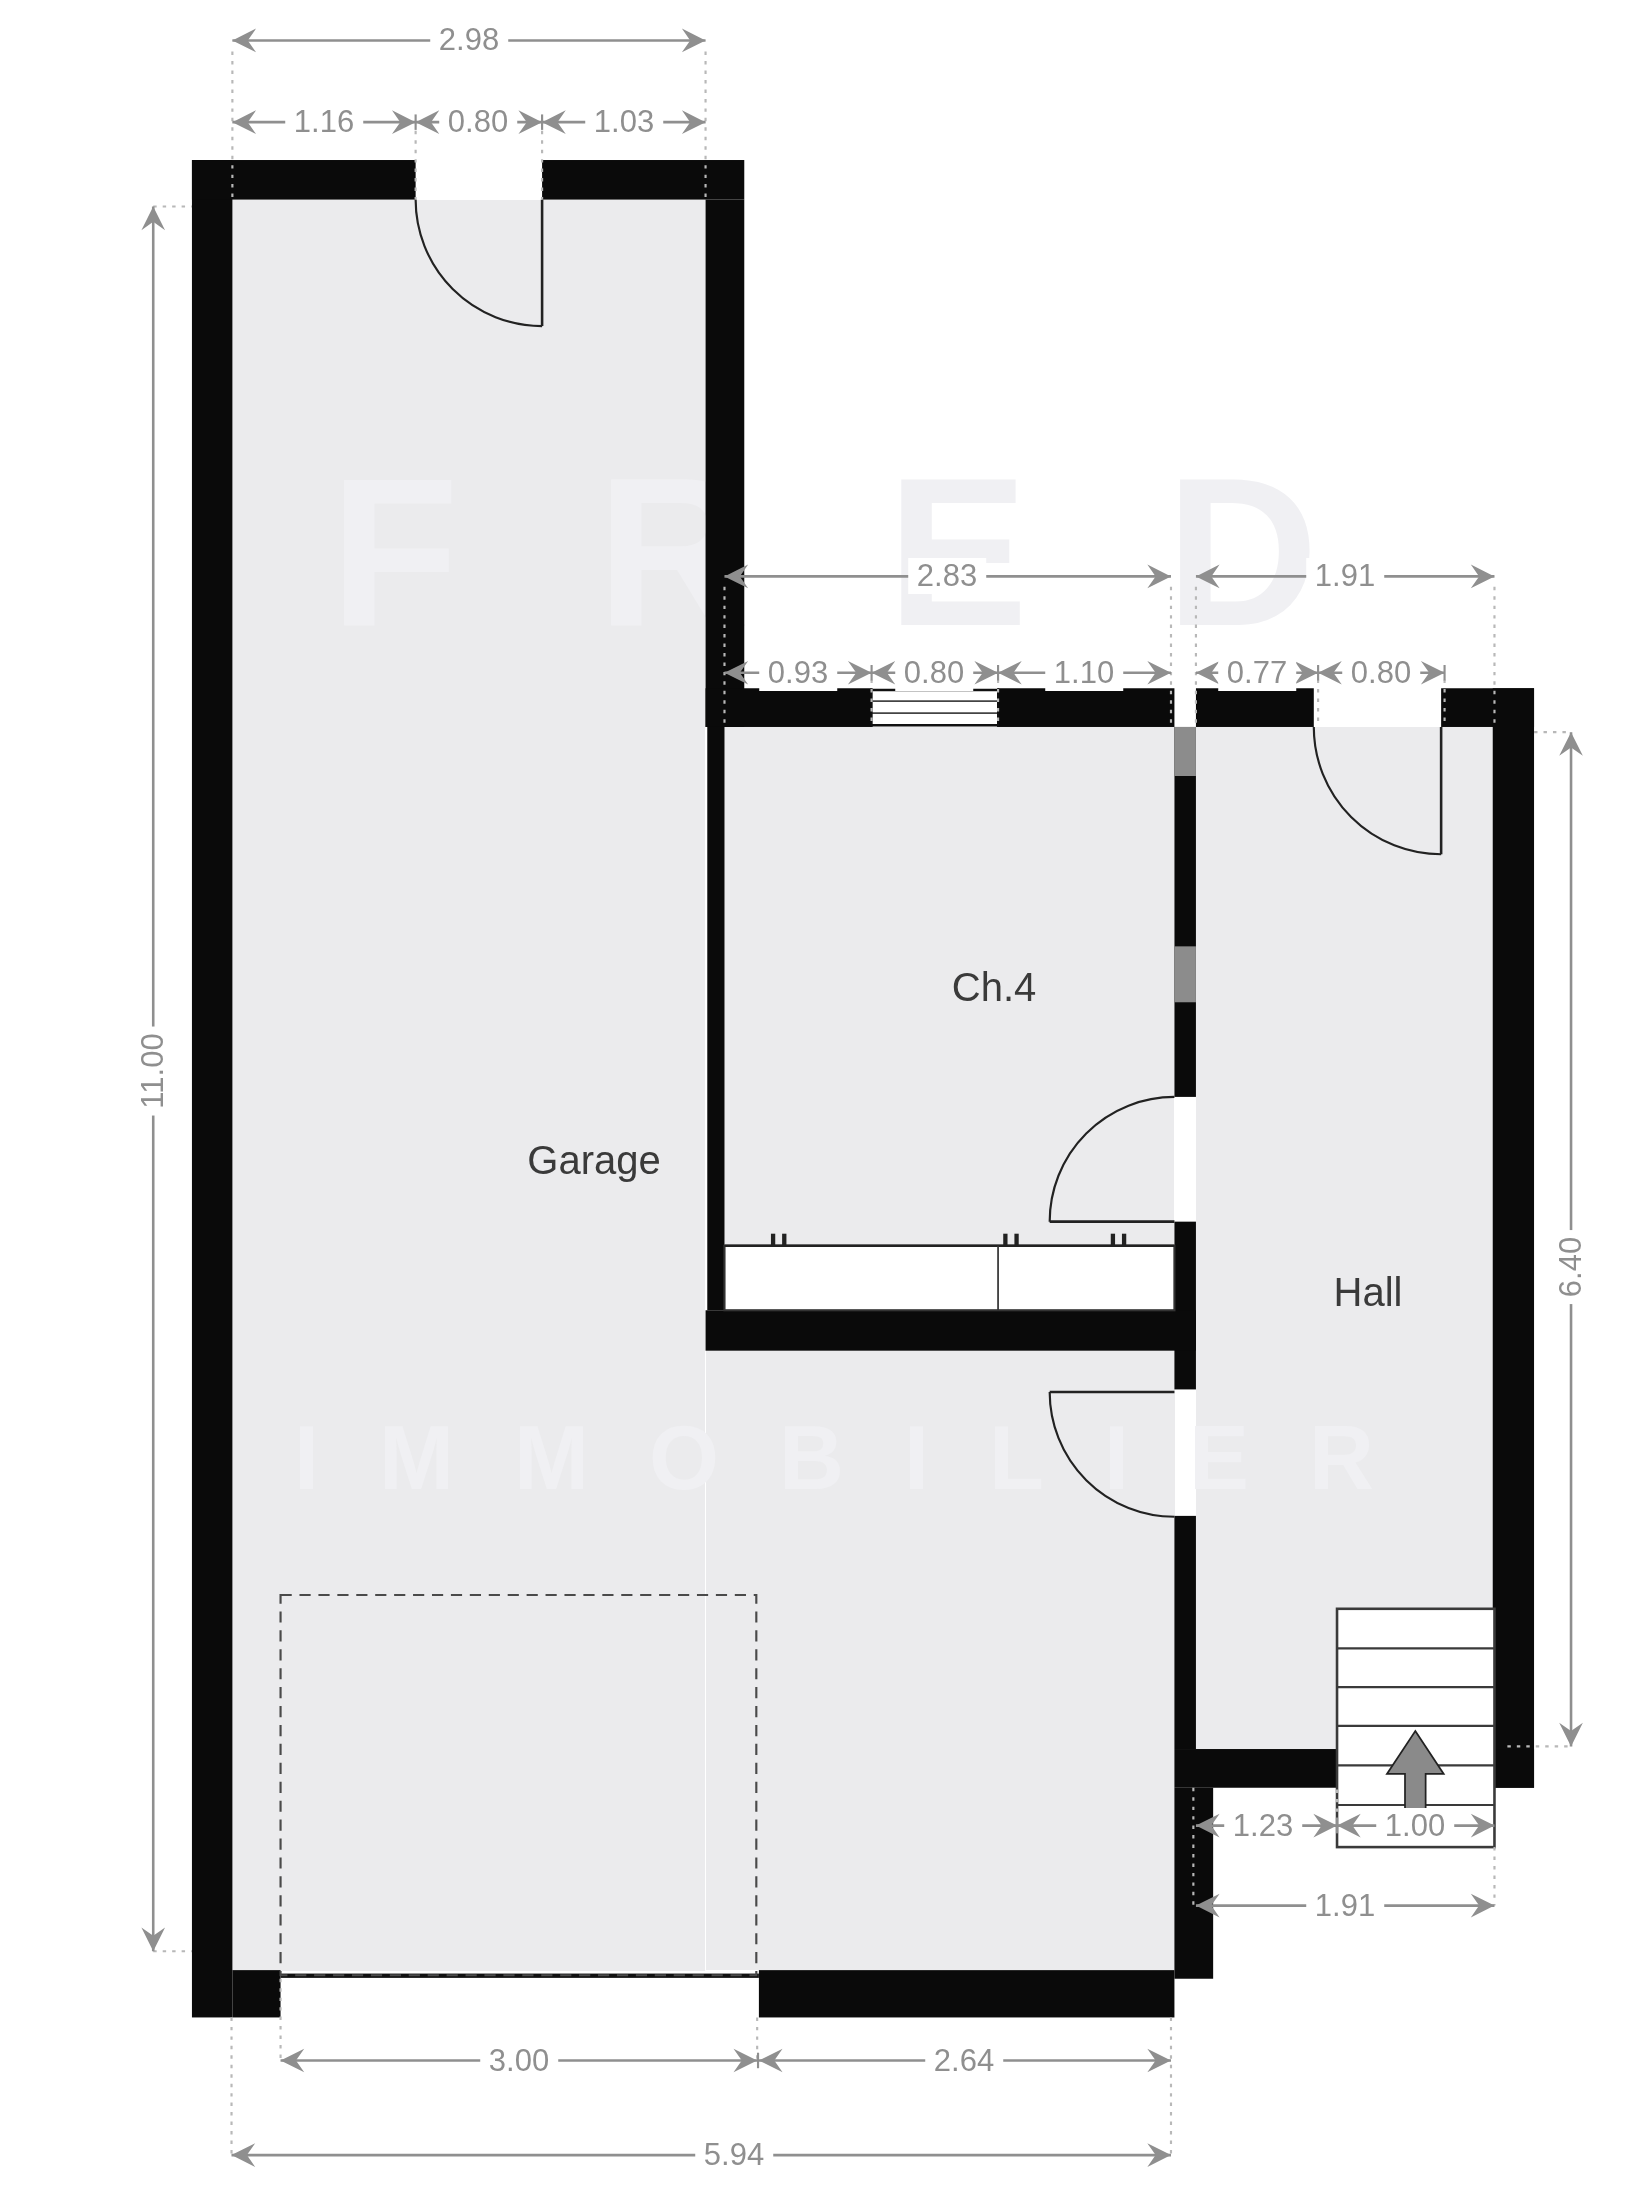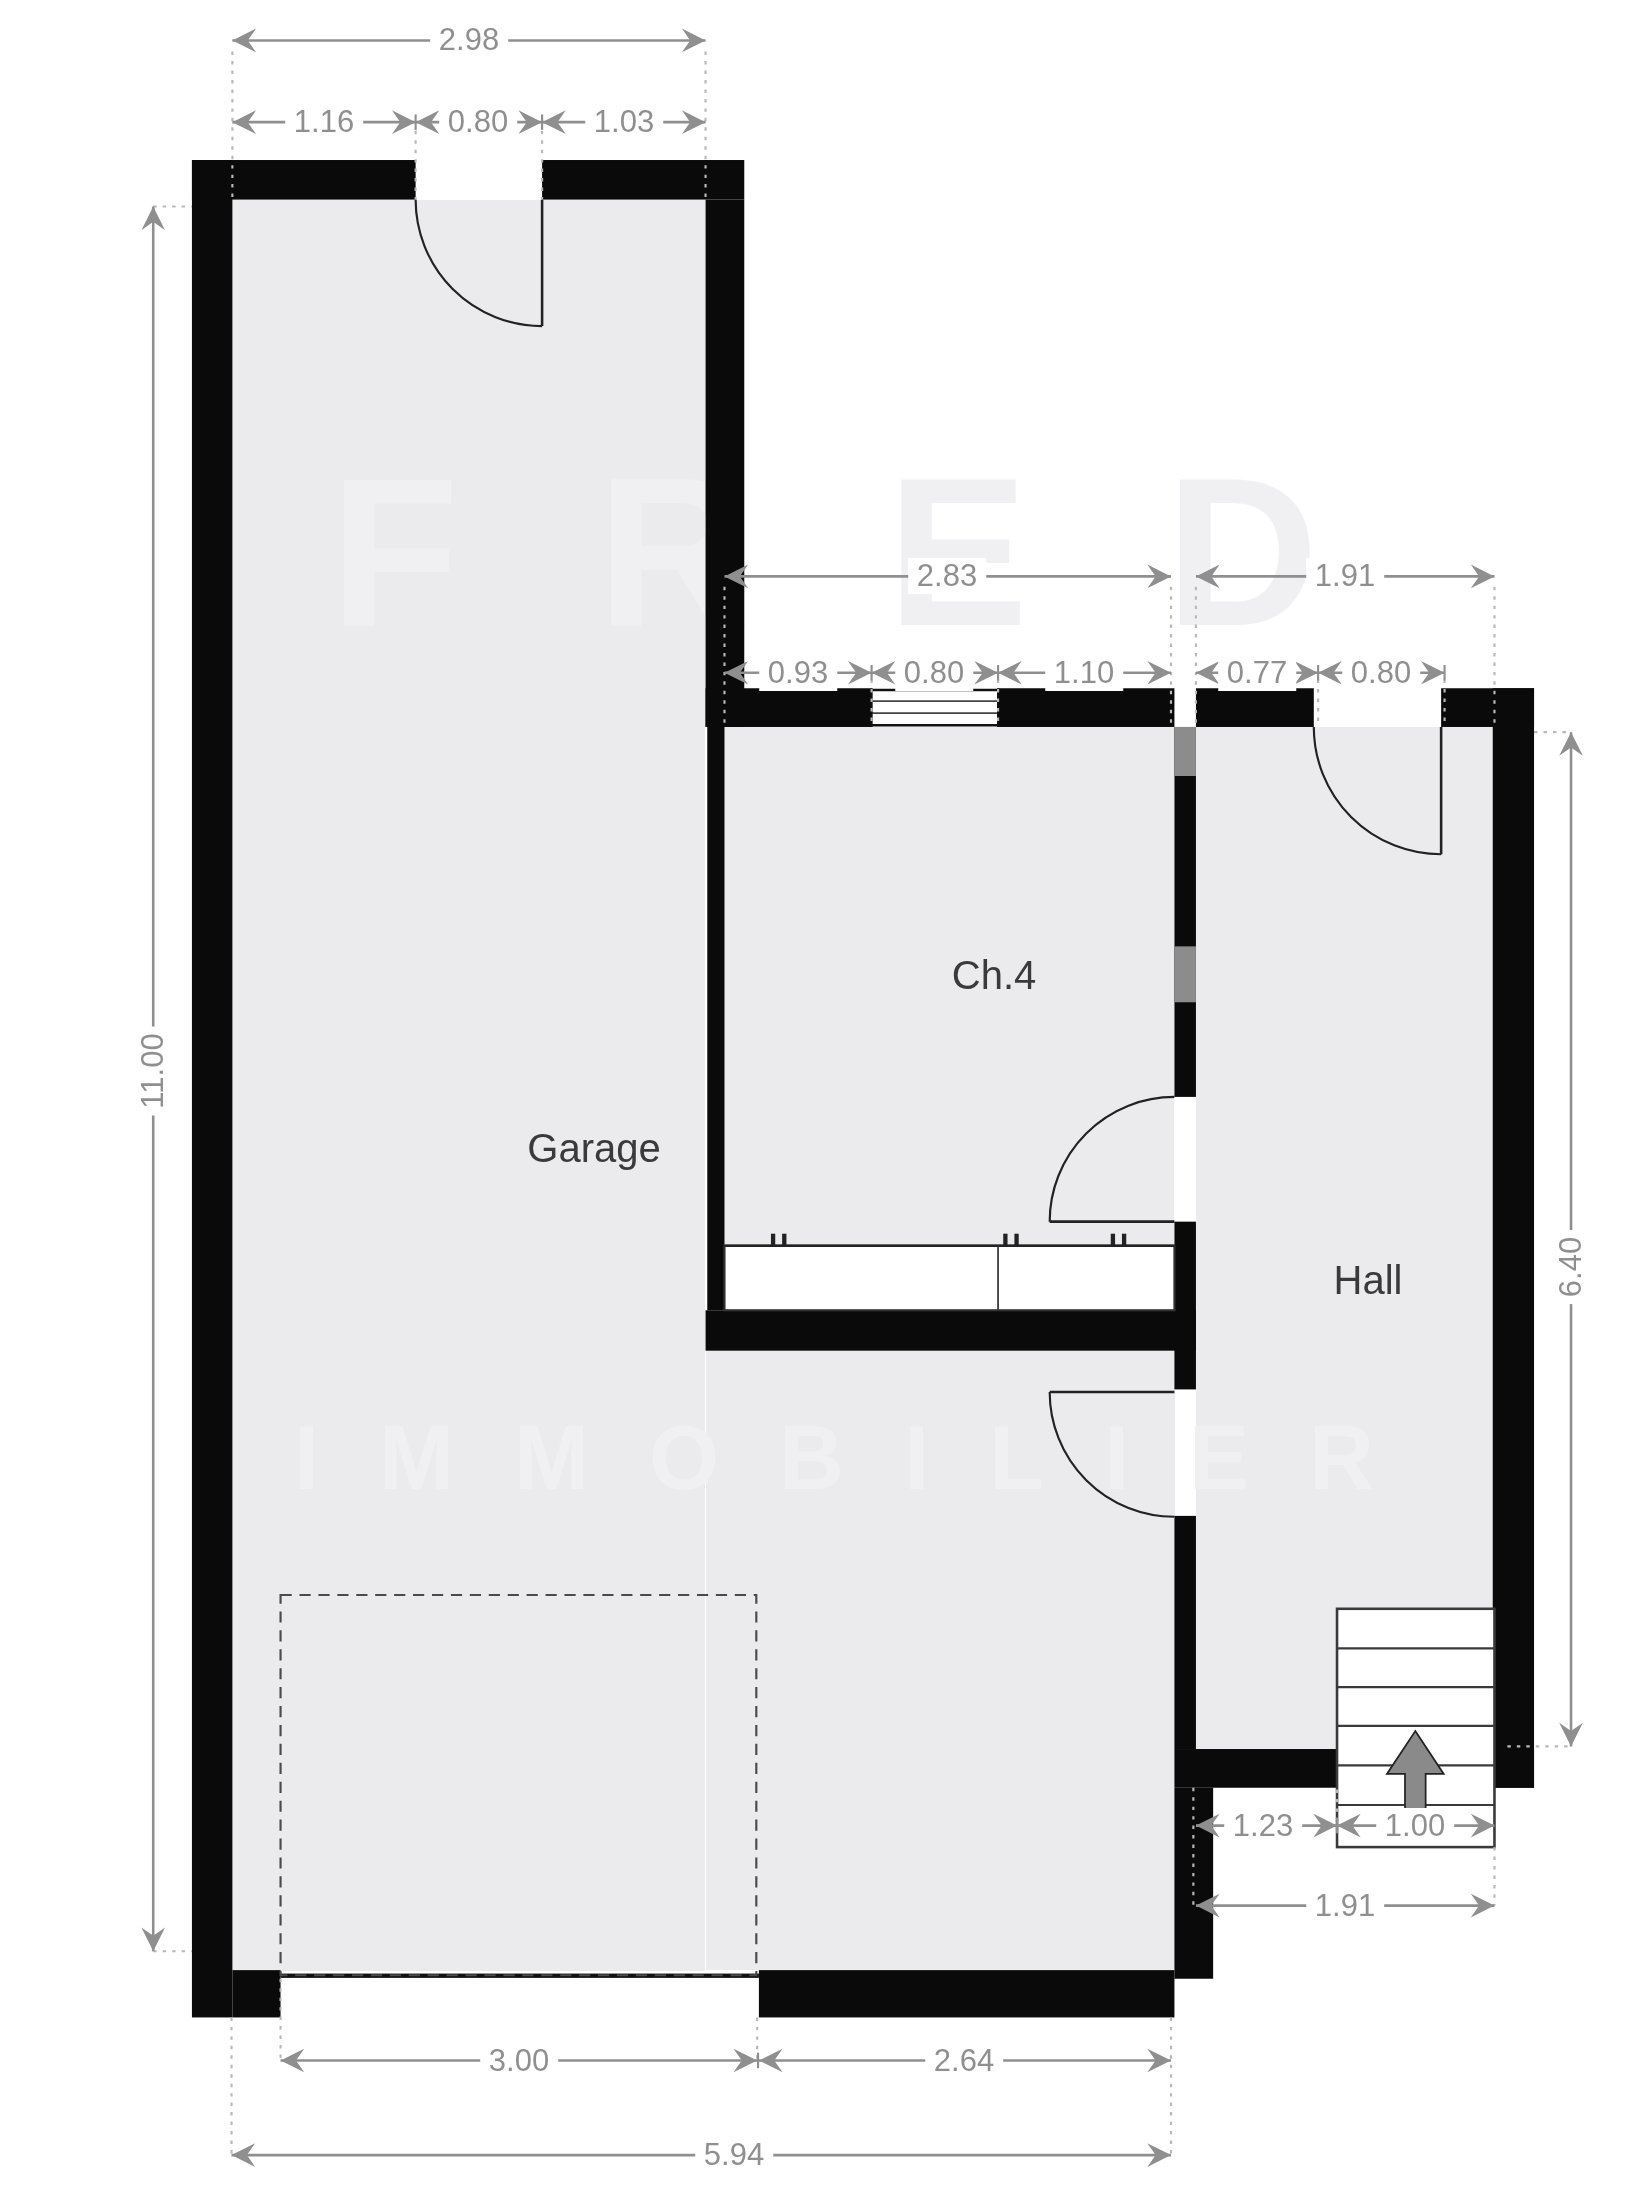--- a/index.html
+++ b/index.html
@@ -4,21 +4,21 @@
 <style>
   html,body{margin:0;padding:0;background:#ffffff;}
   #stage{position:relative;width:1652px;height:2205px;background:#fff;overflow:hidden;
          font-family:"Liberation Sans","DejaVu Sans",sans-serif;}
   .floor{position:absolute;background:#ebebed;}
   .wm{position:absolute;color:#f0f0f3;font-weight:700;line-height:1;white-space:nowrap;user-select:none;}
   #plan-svg{position:absolute;left:0;top:0;pointer-events:none;}
   .dim-label{position:absolute;transform:translate(-50%,-50%);color:#8f8f8f;font-size:31px;
              background:#ffffff;padding:0 8.6px;white-space:nowrap;}
   .dim-label.rot{transform:translate(-50%,-50%) rotate(-90deg);padding:0 6.9px;}
-  .room-label{position:absolute;transform:translate(-50%,-50%);color:#3a3a3a;font-size:40px;white-space:nowrap;}
+  .room-label{position:absolute;transform:translate(-50%,-50%);color:#3a3a3a;font-size:40px;white-space:nowrap;margin-top:12px;}
 </style>
 </head>
 <body>
 
 <div id="stage">
 
   <div class="floor" style="left:232px;top:200px;width:473px;height:1771px;"></div>
   <div class="floor" style="left:706px;top:1351px;width:469px;height:619px;"></div>
   <div class="floor" style="left:724px;top:727px;width:450px;height:583px;"></div>
   <div class="floor" style="left:1196px;top:727px;width:297px;height:1022px;"></div>

